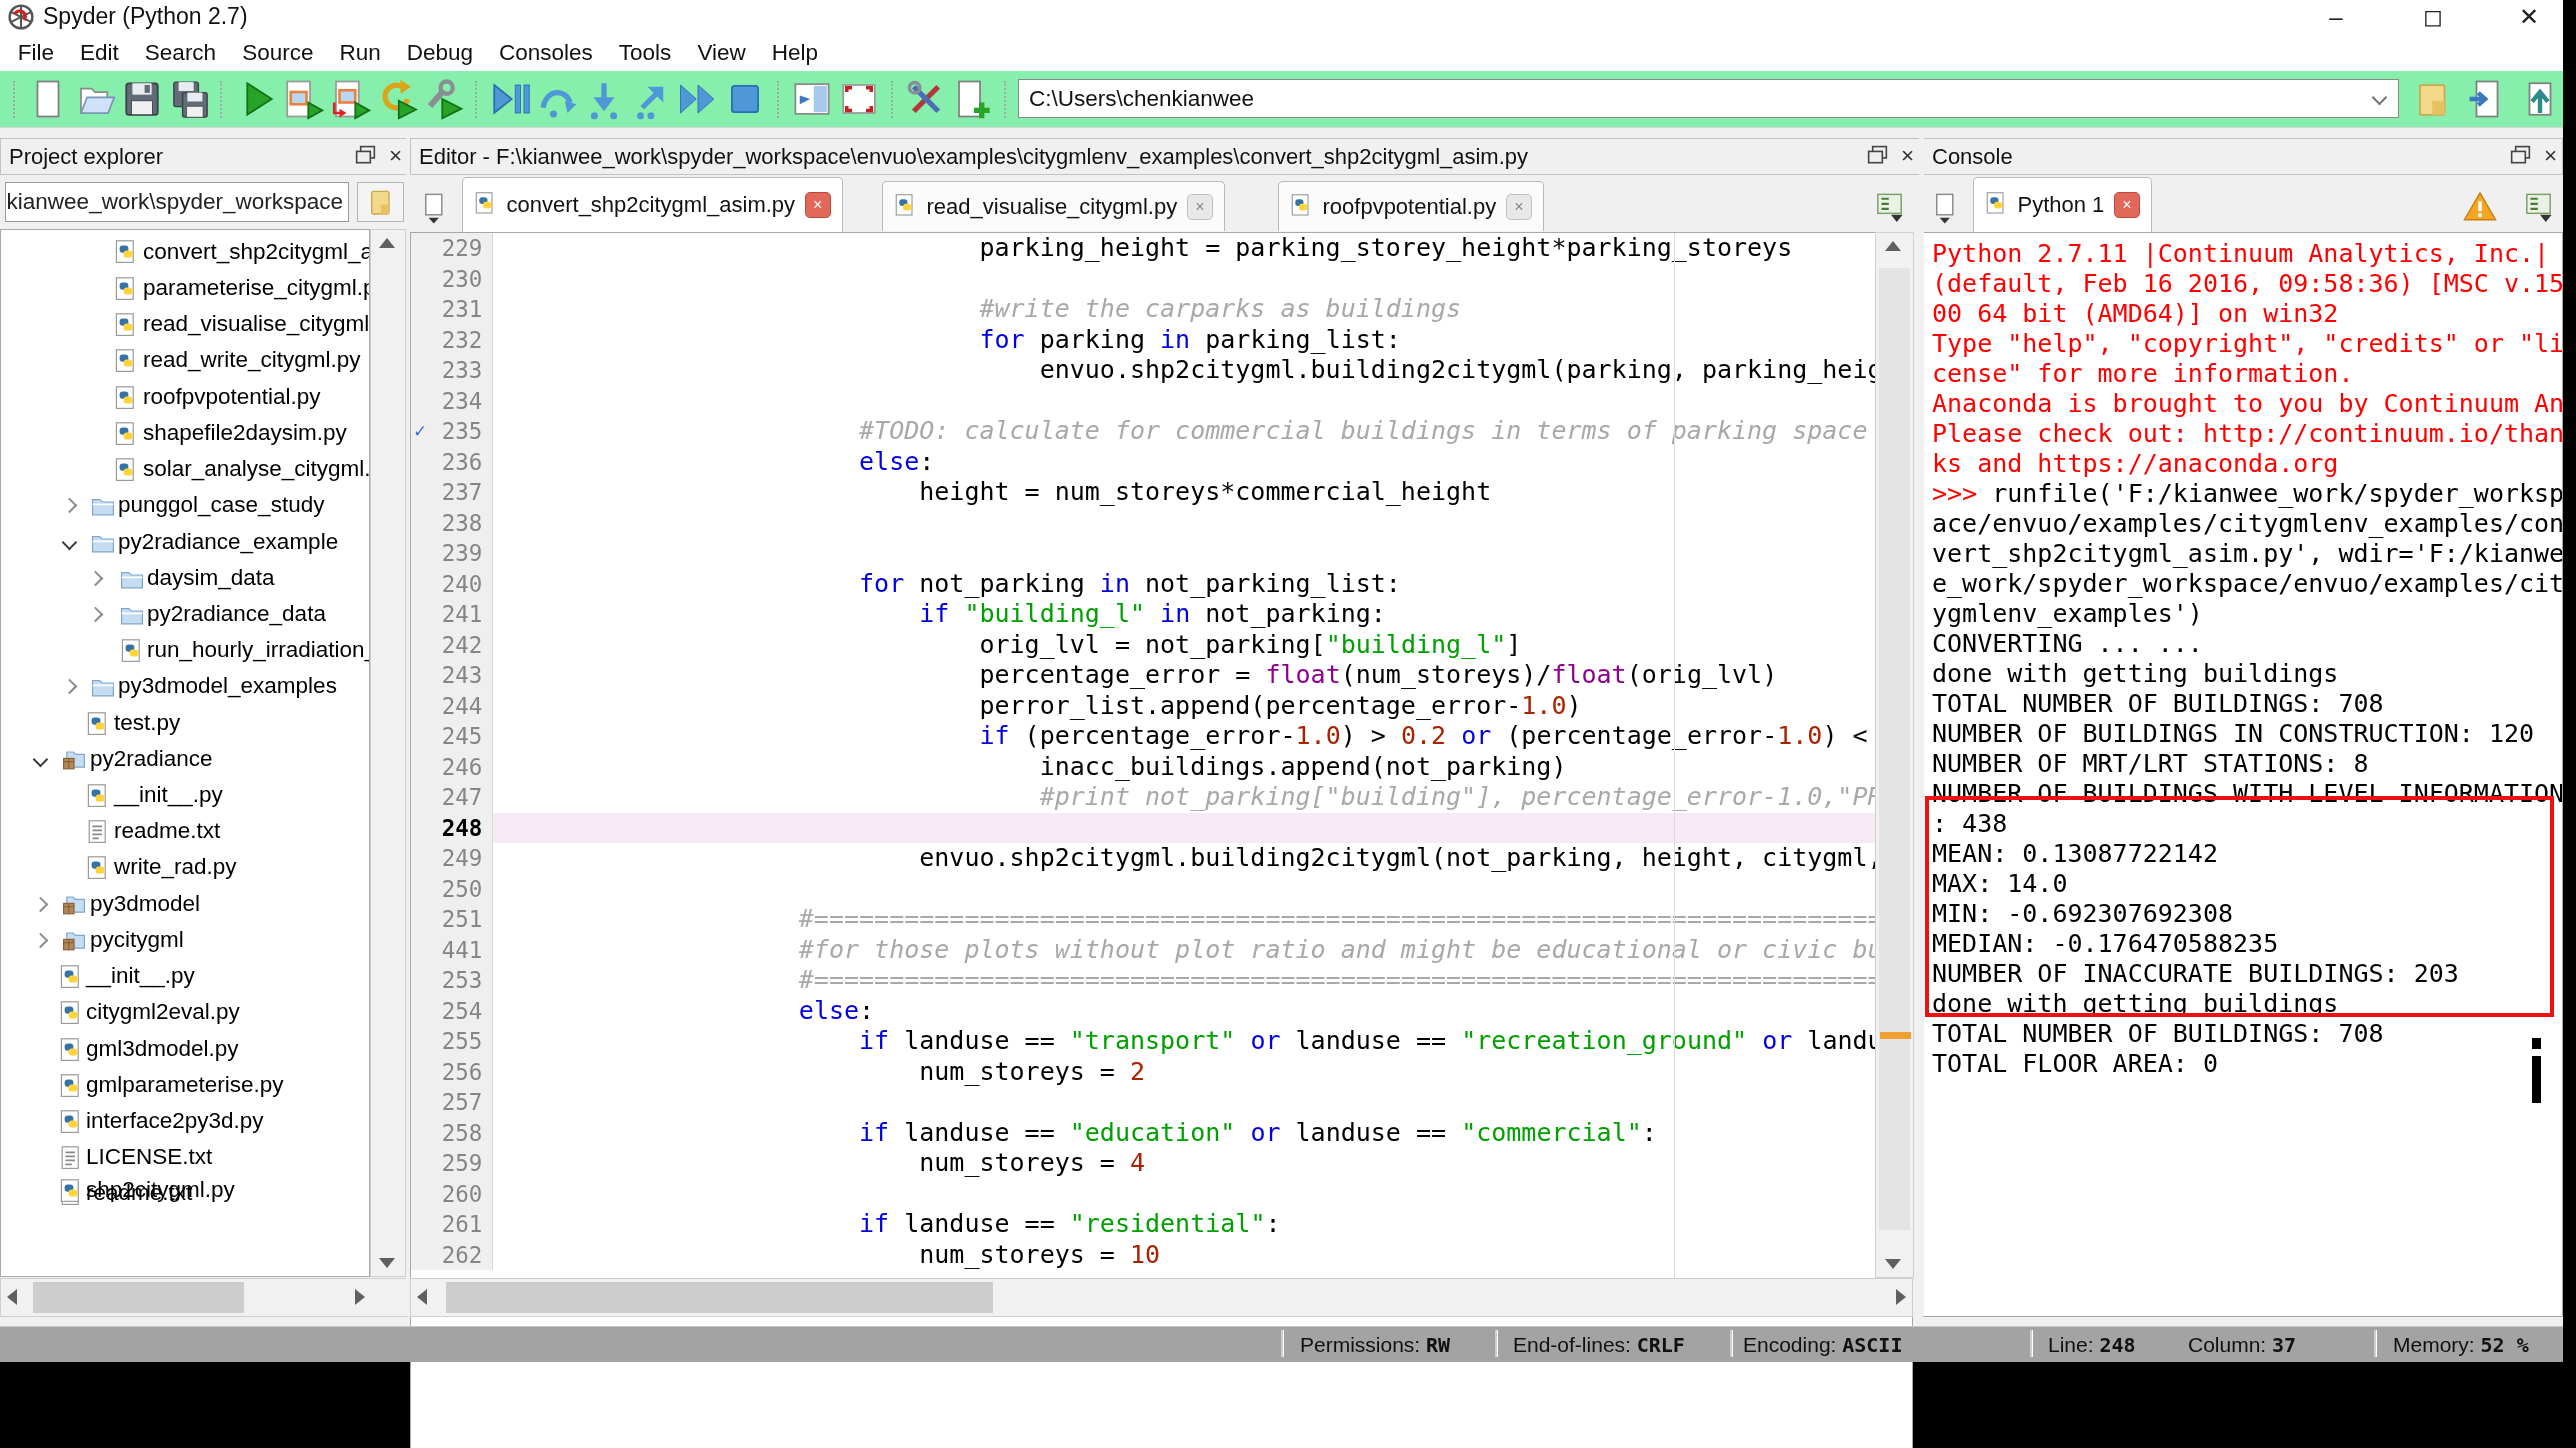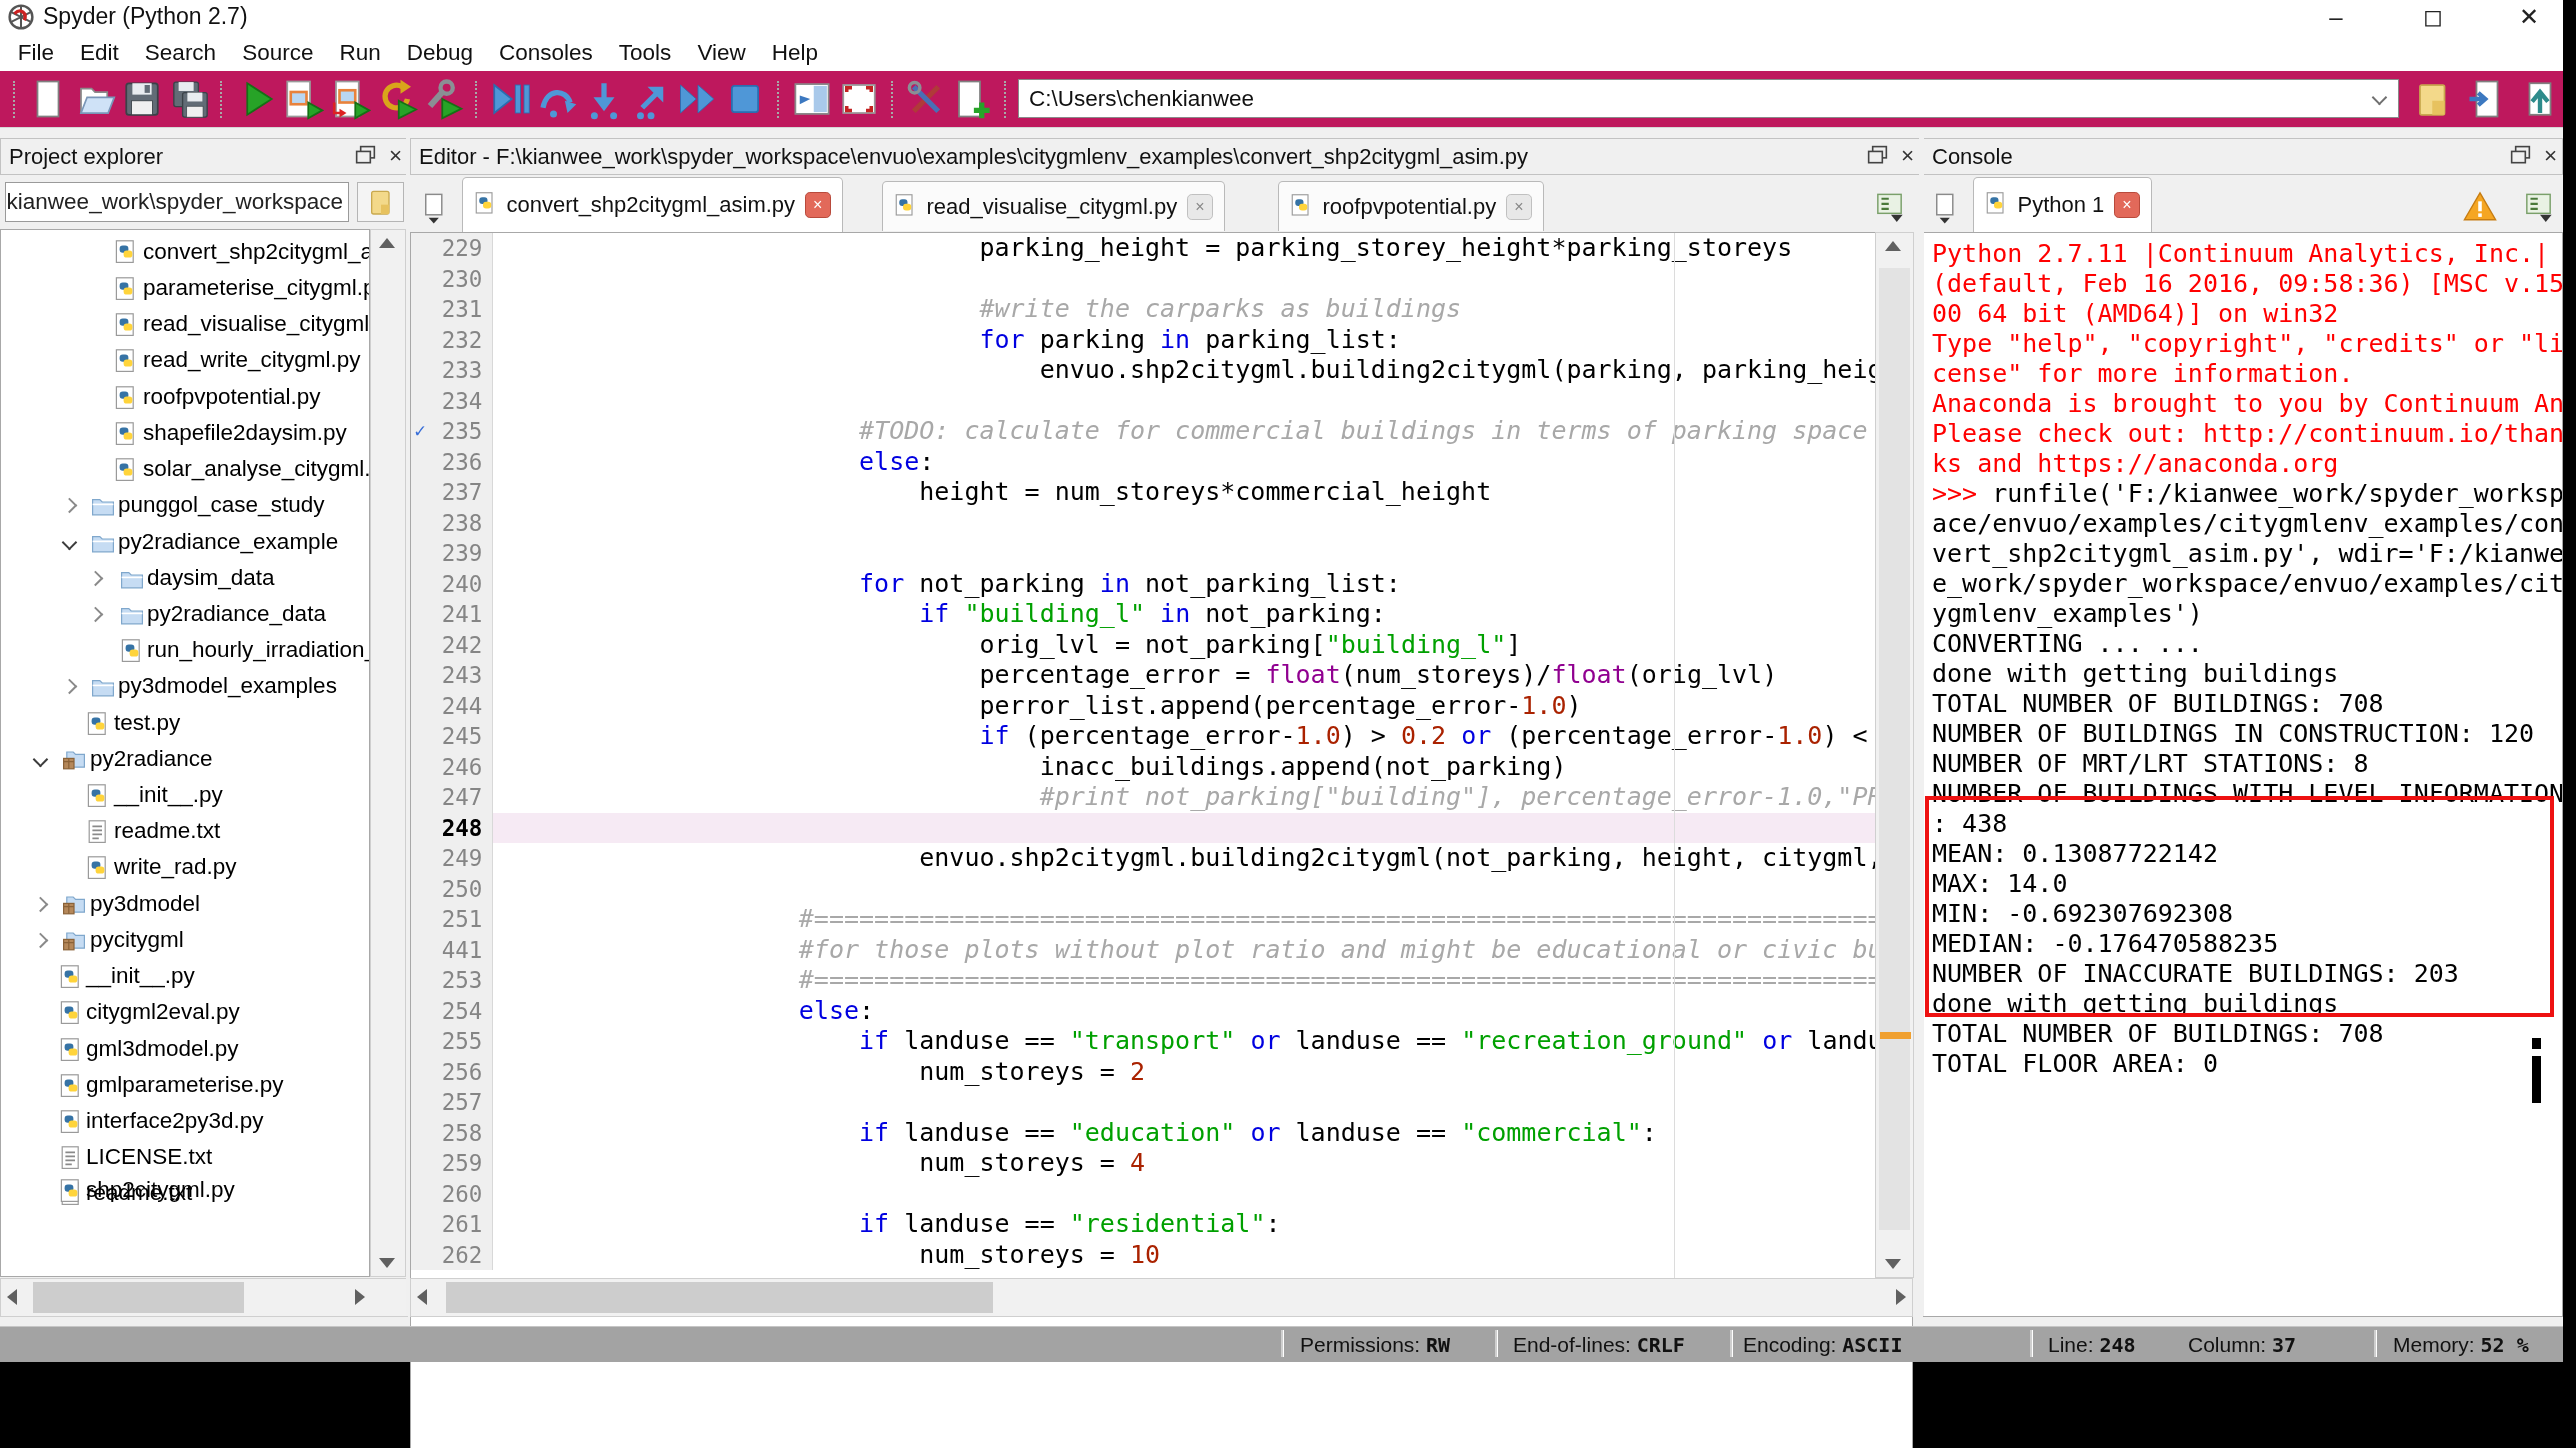--- a/index.html
+++ b/index.html
@@ -11,21 +11,21 @@
   .titlebar{position:absolute;left:0;top:0;width:100%;height:34px;background:#fff;}
   .title-text{position:absolute;left:43px;top:3.2px;font-size:23px;color:#111;}
   .spyder-logo{position:absolute;left:8px;top:4px;width:26px;height:26px;}
   .wbtn{position:absolute;top:0;width:56px;height:34px;text-align:center;font-size:24px;color:#222;line-height:34px;}
 
   
   .menubar{position:absolute;left:0;top:34px;width:100%;height:37px;background:#fff;display:flex;align-items:center;padding-left:4.8px;box-sizing:border-box;}
   .menu-item{font-size:22.5px;color:#111;padding:0 13px;}
 
   
-  .toolbar{position:absolute;left:0;top:71px;width:100%;height:56px;background:#be185d;border-bottom:0.8px solid #d6d6d6;}
+  .toolbar{position:absolute;left:0;top:71px;width:100%;height:56px;background:#86efac;border-bottom:0.8px solid #d6d6d6;}
   .ticons{position:absolute;left:4.8px;top:0;height:56px;display:flex;align-items:center;}
   .tgroup{display:flex;align-items:center;}
   .thandle{width:0;height:37px;border-left:2.4px dotted #a8a8a8;margin:0 9.7px 0 8px;}
   .tbtn{width:47px;height:47px;display:flex;align-items:center;justify-content:center;}
   .addr{position:absolute;left:1018px;top:8px;width:1381px;height:39px;background:#fff;border:0.8px solid #8a8a8a;box-sizing:border-box;}
   .addr input{position:absolute;left:8px;top:1.6px;width:1320px;height:32px;border:0;outline:none;font-size:22.5px;font-family:"Liberation Sans",sans-serif;color:#111;background:transparent;}
   .addr .drop{position:absolute;right:1.6px;top:1.6px;width:34px;height:32px;display:flex;align-items:center;justify-content:center;}
   .chev{display:inline-block;width:8.9px;height:8.9px;border-right:2.4px solid #707070;border-bottom:2.4px solid #707070;transform:rotate(45deg);}
   .rtools{position:absolute;left:2410px;top:0;height:56px;display:flex;align-items:center;gap:6.4px;}
 

